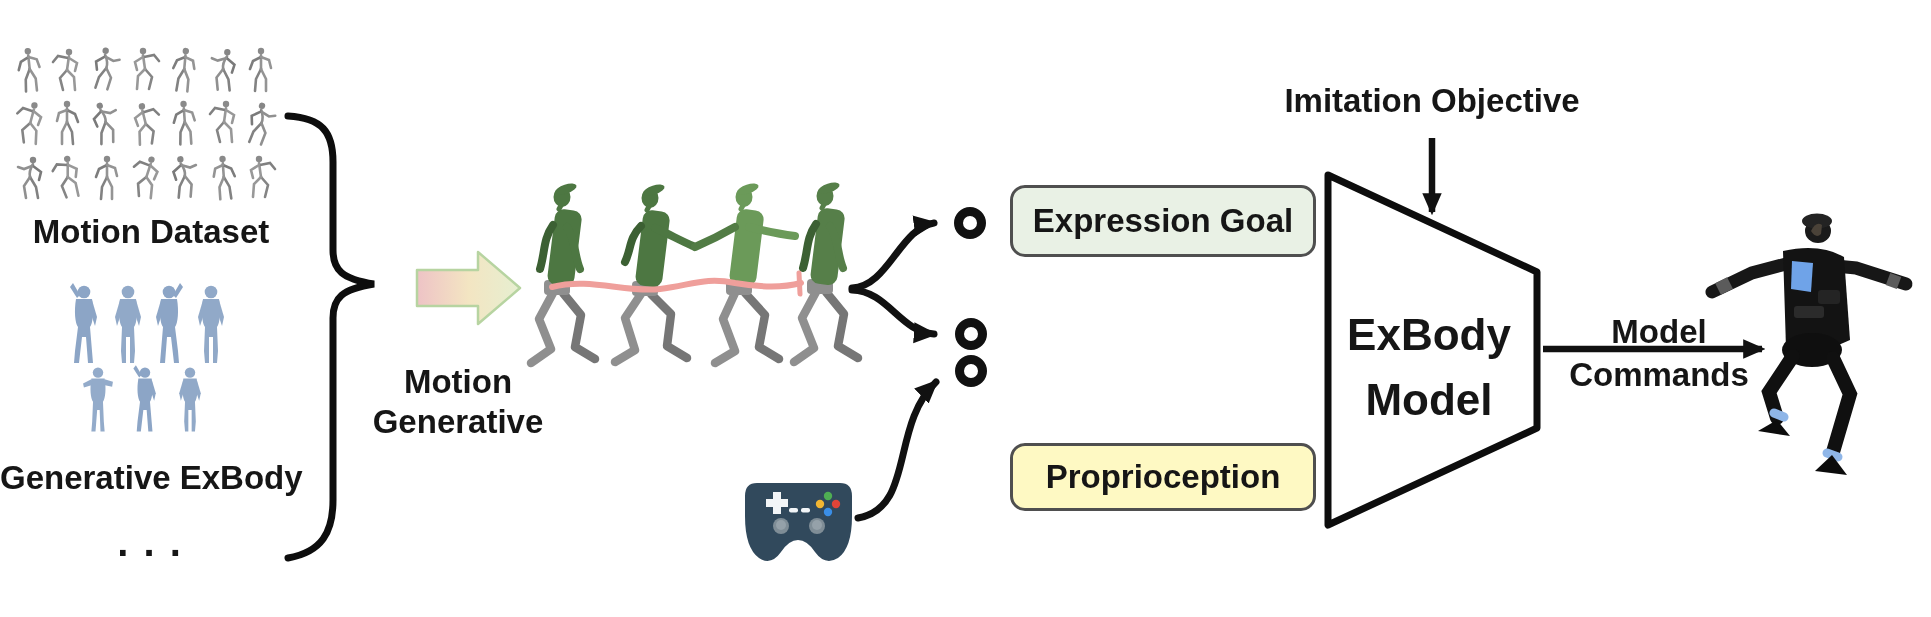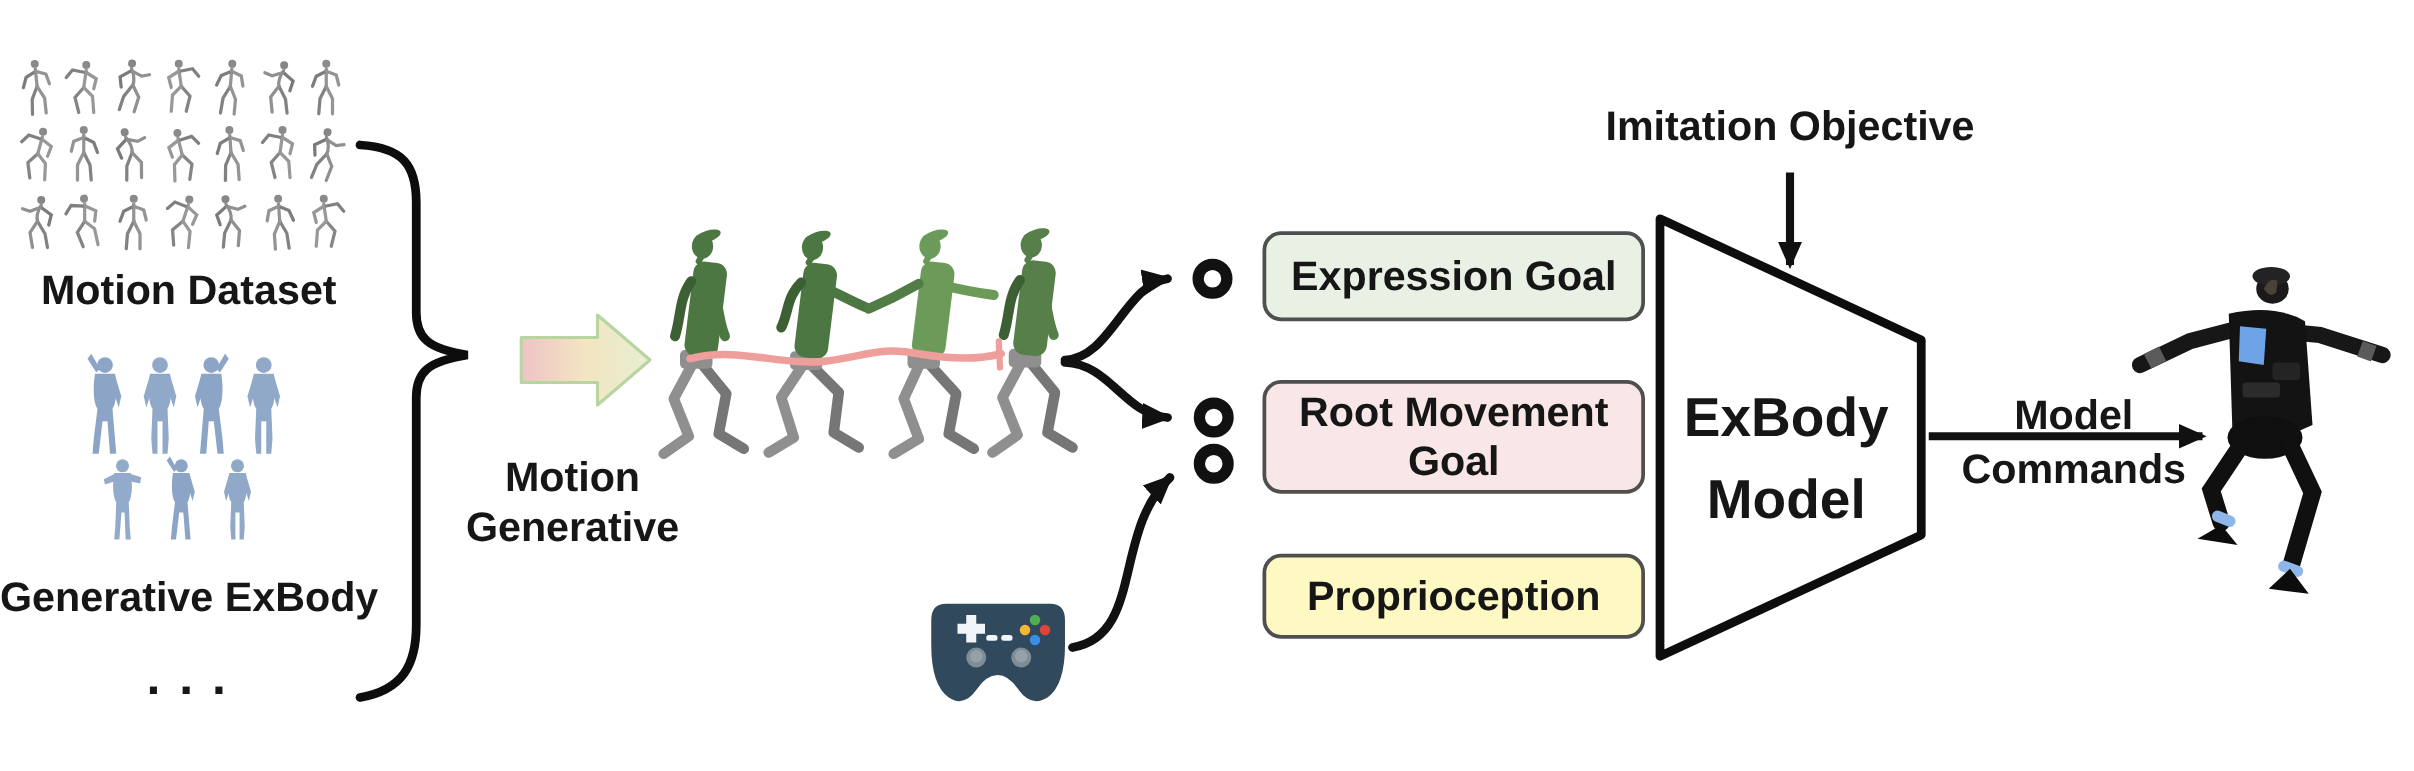--- a/index.html
+++ b/index.html
@@ -254,23 +254,20 @@
   <div class="label fs33" id="motion-retargeting-label">
     <div>Motion</div>
     <div>Generative</div>
   </div>
 
   <div class="label fs33" id="imitation-objective-label">Imitation Objective</div>
 
   <div class="box" id="expression-goal-box">
     <div class="inner">Expression Goal</div>
   </div>
-  <div class="box" id="root-movement-goal-box">
-    <div class="inner">Root Movement Goal</div>
-  </div>
   <div class="box" id="proprioception-box">
     <div class="inner">Proprioception</div>
   </div>
 
   <div class="label" id="exbody-policy-label">
     <div>ExBody</div>
     <div>Model</div>
   </div>
 
   <div class="label fs33" id="motor-commands-label">

